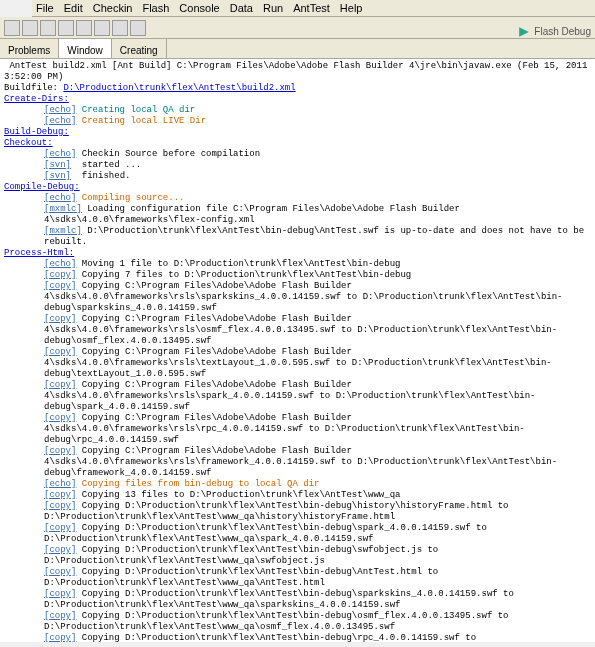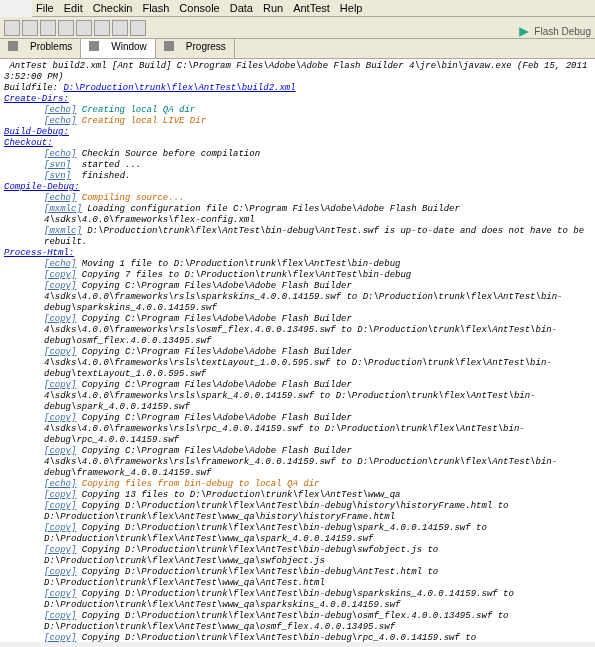--- a/index.html
+++ b/index.html
@@ -5,24 +5,24 @@
 * { margin: 0; padding: 0; box-sizing: border-box; }
 body { font-family: Tahoma, Arial, sans-serif; font-size: 10px; background: #f0f0f0; width: 595px; height: 647px; overflow: hidden; }
 .menubar { background: #ece9d8; border-bottom: 1px solid #aca899; padding: 2px 4px; display: flex; gap: 10px; font-size: 11px; margin-left: 32px; }
 .menubar span { cursor: default; }
 .toolbar { background: #ece9d8; border-bottom: 1px solid #aca899; padding: 2px 4px; height: 22px; display: flex; align-items: center; gap: 2px; }
 .toolbar-btn { width: 16px; height: 16px; background: #ddd; border: 1px solid #999; display: inline-block; }
 .toolbar-right { margin-left: auto; display: flex; align-items: center; gap: 4px; font-size: 10px; color: #555; margin-top: 8px; }
 .toolbar-play { width: 12px; height: 12px; }
 .toolbar-play svg { width: 100%; height: 100%; }
 .tabs { background: #ece9d8; border-bottom: 1px solid #aca899; display: flex; height: 20px; font-size: 10px; }
-.tab { padding: 2px 8px; border-right: 1px solid #aca899; background: #fff; display: flex; align-items: flex-start; gap: 12px; }
+.tab { padding: 2px 8px; border-right: 1px solid #aca899; background: #fff; display: flex; align-items: flex-end; gap: 4px; flex-direction: column; }
 .tab.inactive { background: #ece9d8; }
 .tab-icon { width: 10px; height: 10px; background: #888; }
-.console { background: #fff; padding: 2px 4px; font-family: "Courier New", monospace; font-size: 9px; line-height: 11px; overflow: auto; height: calc(100% - 64px); white-space: pre-wrap; font-style: italic; }
+.console { background: #fff; padding: 2px 4px; font-family: "Courier New", monospace; font-size: 9px; line-height: 11px; overflow: auto; height: calc(100% - 64px); white-space: pre-wrap; }
 .echo-tag { color: #3a6ea5; text-decoration: underline; }
 .teal { color: #008080; }
 .orange { color: #cc6600; }
 .blue-link { color: #0000cc; text-decoration: underline; }
 .black { color: #000; }
 .ln { display: block; }
 .indent2 { padding-left: 40px; }
 </style>
 </head>
 <body>
@@ -60,17 +60,17 @@
     <div class="tab inactive">
       <span class="tab-icon"></span>
       <span>Problems</span>
     </div>
     <div class="tab">
       <span class="tab-icon"></span>
       <span>Window</span>
     </div>
     <div class="tab inactive">
       <span class="tab-icon"></span>
-      <span>Progress</span>
+      <span>Creating</span>
     </div>
   </div>
 
 <div class="console" id="console"><span class="ln "><span class="black"><terminated> AntTest build2.xml [Ant Build] C:\Program Files\Adobe\Adobe Flash Builder 4\jre\bin\javaw.exe (Feb 15, 2011 3:52:00 PM)</terminated></span></span><span class="ln "><span class="black">Buildfile: </span><span class="blue-link">D:\Production\trunk\flex\AntTest\build2.xml</span></span><span class="ln "><span class="blue-link">Create-Dirs:</span></span><span class="ln indent2"><span class="echo-tag">[echo]</span> <span class="teal">Creating local QA dir</span></span><span class="ln indent2"><span class="echo-tag">[echo]</span> <span class="orange">Creating local LIVE Dir</span></span><span class="ln "><span class="blue-link">Build-Debug:</span></span><span class="ln "><span class="blue-link">Checkout:</span></span><span class="ln indent2"><span class="echo-tag">[echo]</span> <span class="black">Checkin Source before compilation</span></span><span class="ln indent2"><span class="echo-tag">[svn]</span> <span class="black"><checkout> started ...</checkout></span></span><span class="ln indent2"><span class="echo-tag">[svn]</span> <span class="black"><checkout> finished.</checkout></span></span><span class="ln "><span class="blue-link">Compile-Debug:</span></span><span class="ln indent2"><span class="echo-tag">[echo]</span> <span class="orange">Compiling source...</span></span><span class="ln indent2"><span class="echo-tag">[mxmlc]</span> <span class="black">Loading configuration file C:\Program Files\Adobe\Adobe Flash Builder 4\sdks\4.0.0\frameworks\flex-config.xml</span></span><span class="ln indent2"><span class="echo-tag">[mxmlc]</span> <span class="black">D:\Production\trunk\flex\AntTest\bin-debug\AntTest.swf is up-to-date and does not have to be rebuilt.</span></span><span class="ln "><span class="blue-link">Process-Html:</span></span><span class="ln indent2"><span class="echo-tag">[echo]</span> <span class="black">Moving 1 file to D:\Production\trunk\flex\AntTest\bin-debug</span></span><span class="ln indent2"><span class="echo-tag">[copy]</span> <span class="black">Copying 7 files to D:\Production\trunk\flex\AntTest\bin-debug</span></span><span class="ln indent2"><span class="echo-tag">[copy]</span> <span class="black">Copying C:\Program Files\Adobe\Adobe Flash Builder 4\sdks\4.0.0\frameworks\rsls\sparkskins_4.0.0.14159.swf to D:\Production\trunk\flex\AntTest\bin-debug\sparkskins_4.0.0.14159.swf</span></span><span class="ln indent2"><span class="echo-tag">[copy]</span> <span class="black">Copying C:\Program Files\Adobe\Adobe Flash Builder 4\sdks\4.0.0\frameworks\rsls\osmf_flex.4.0.0.13495.swf to D:\Production\trunk\flex\AntTest\bin-debug\osmf_flex.4.0.0.13495.swf</span></span><span class="ln indent2"><span class="echo-tag">[copy]</span> <span class="black">Copying C:\Program Files\Adobe\Adobe Flash Builder 4\sdks\4.0.0\frameworks\rsls\textLayout_1.0.0.595.swf to D:\Production\trunk\flex\AntTest\bin-debug\textLayout_1.0.0.595.swf</span></span><span class="ln indent2"><span class="echo-tag">[copy]</span> <span class="black">Copying C:\Program Files\Adobe\Adobe Flash Builder 4\sdks\4.0.0\frameworks\rsls\spark_4.0.0.14159.swf to D:\Production\trunk\flex\AntTest\bin-debug\spark_4.0.0.14159.swf</span></span><span class="ln indent2"><span class="echo-tag">[copy]</span> <span class="black">Copying C:\Program Files\Adobe\Adobe Flash Builder 4\sdks\4.0.0\frameworks\rsls\rpc_4.0.0.14159.swf to D:\Production\trunk\flex\AntTest\bin-debug\rpc_4.0.0.14159.swf</span></span><span class="ln indent2"><span class="echo-tag">[copy]</span> <span class="black">Copying C:\Program Files\Adobe\Adobe Flash Builder 4\sdks\4.0.0\frameworks\rsls\framework_4.0.0.14159.swf to D:\Production\trunk\flex\AntTest\bin-debug\framework_4.0.0.14159.swf</span></span><span class="ln indent2"><span class="echo-tag">[echo]</span> <span class="orange">Copying files from bin-debug to local QA dir</span></span><span class="ln indent2"><span class="echo-tag">[copy]</span> <span class="black">Copying 13 files to D:\Production\trunk\flex\AntTest\www_qa</span></span><span class="ln indent2"><span class="echo-tag">[copy]</span> <span class="black">Copying D:\Production\trunk\flex\AntTest\bin-debug\history\historyFrame.html to D:\Production\trunk\flex\AntTest\www_qa\history\historyFrame.html</span></span><span class="ln indent2"><span class="echo-tag">[copy]</span> <span class="black">Copying D:\Production\trunk\flex\AntTest\bin-debug\spark_4.0.0.14159.swf to D:\Production\trunk\flex\AntTest\www_qa\spark_4.0.0.14159.swf</span></span><span class="ln indent2"><span class="echo-tag">[copy]</span> <span class="black">Copying D:\Production\trunk\flex\AntTest\bin-debug\swfobject.js to D:\Production\trunk\flex\AntTest\www_qa\swfobject.js</span></span><span class="ln indent2"><span class="echo-tag">[copy]</span> <span class="black">Copying D:\Production\trunk\flex\AntTest\bin-debug\AntTest.html to D:\Production\trunk\flex\AntTest\www_qa\AntTest.html</span></span><span class="ln indent2"><span class="echo-tag">[copy]</span> <span class="black">Copying D:\Production\trunk\flex\AntTest\bin-debug\sparkskins_4.0.0.14159.swf to D:\Production\trunk\flex\AntTest\www_qa\sparkskins_4.0.0.14159.swf</span></span><span class="ln indent2"><span class="echo-tag">[copy]</span> <span class="black">Copying D:\Production\trunk\flex\AntTest\bin-debug\osmf_flex.4.0.0.13495.swf to D:\Production\trunk\flex\AntTest\www_qa\osmf_flex.4.0.0.13495.swf</span></span><span class="ln indent2"><span class="echo-tag">[copy]</span> <span class="black">Copying D:\Production\trunk\flex\AntTest\bin-debug\rpc_4.0.0.14159.swf to D:\Production\trunk\flex\AntTest\www_qa\rpc_4.0.0.14159.swf</span></span></div>
 
 </body></html>

